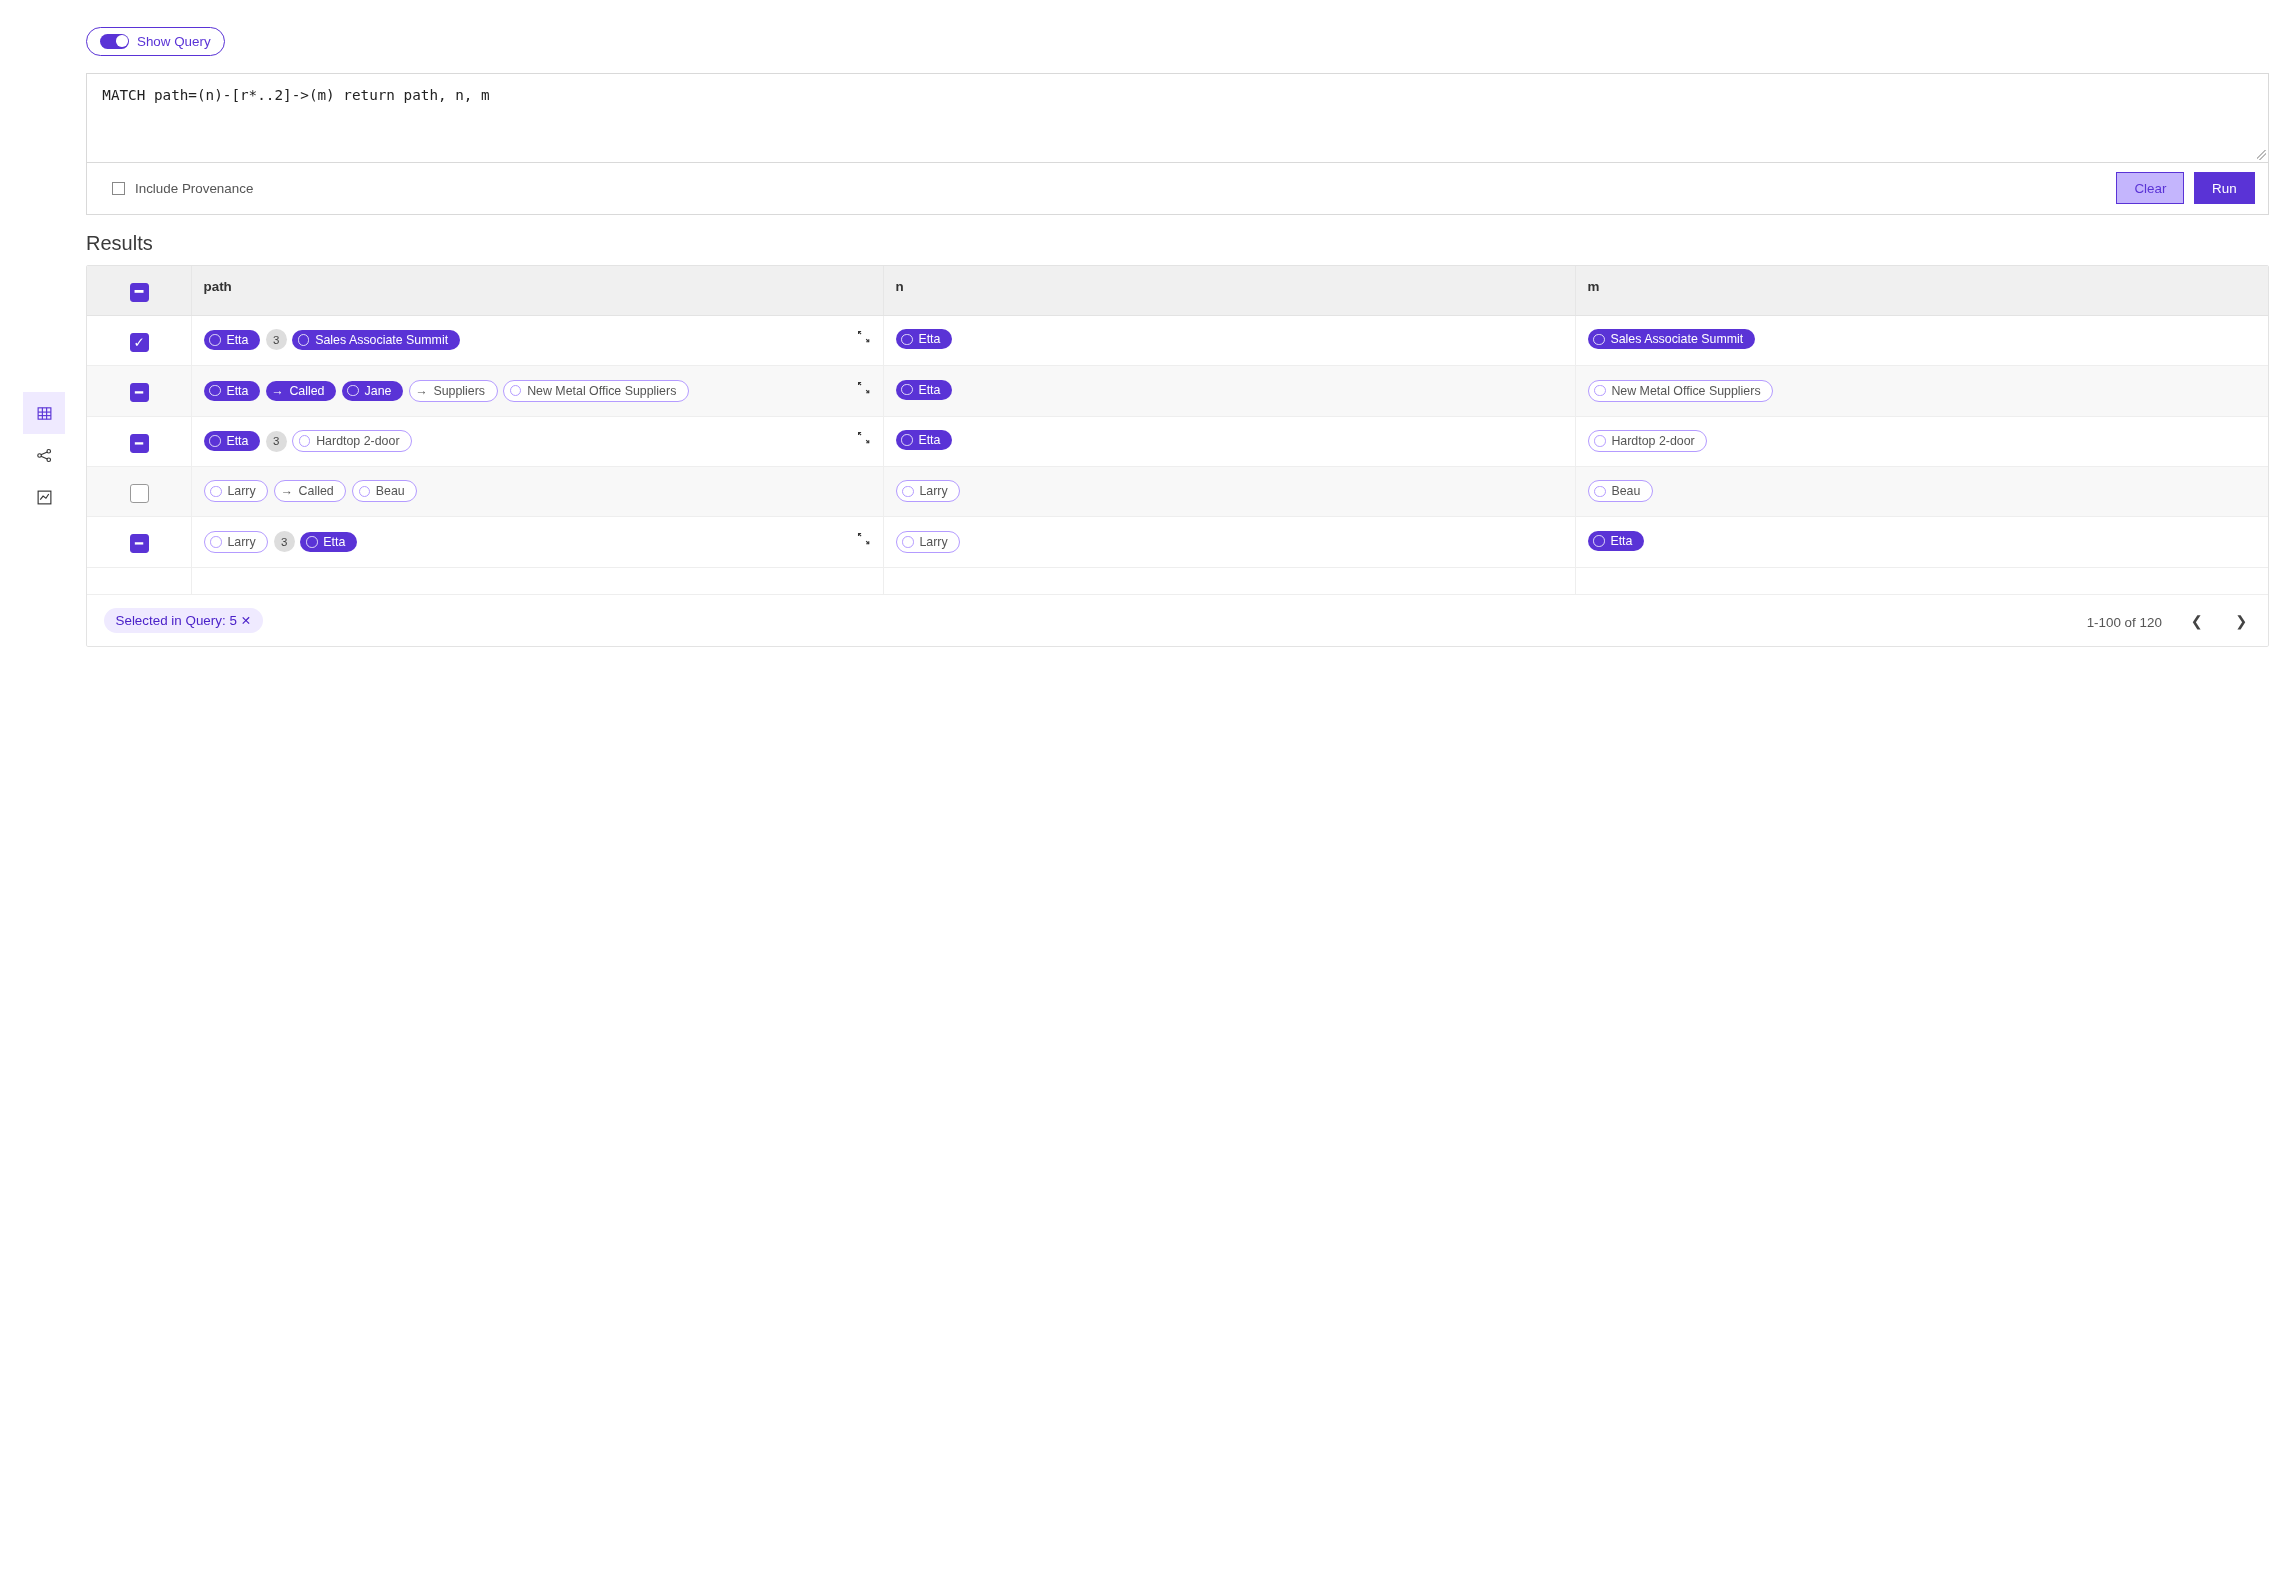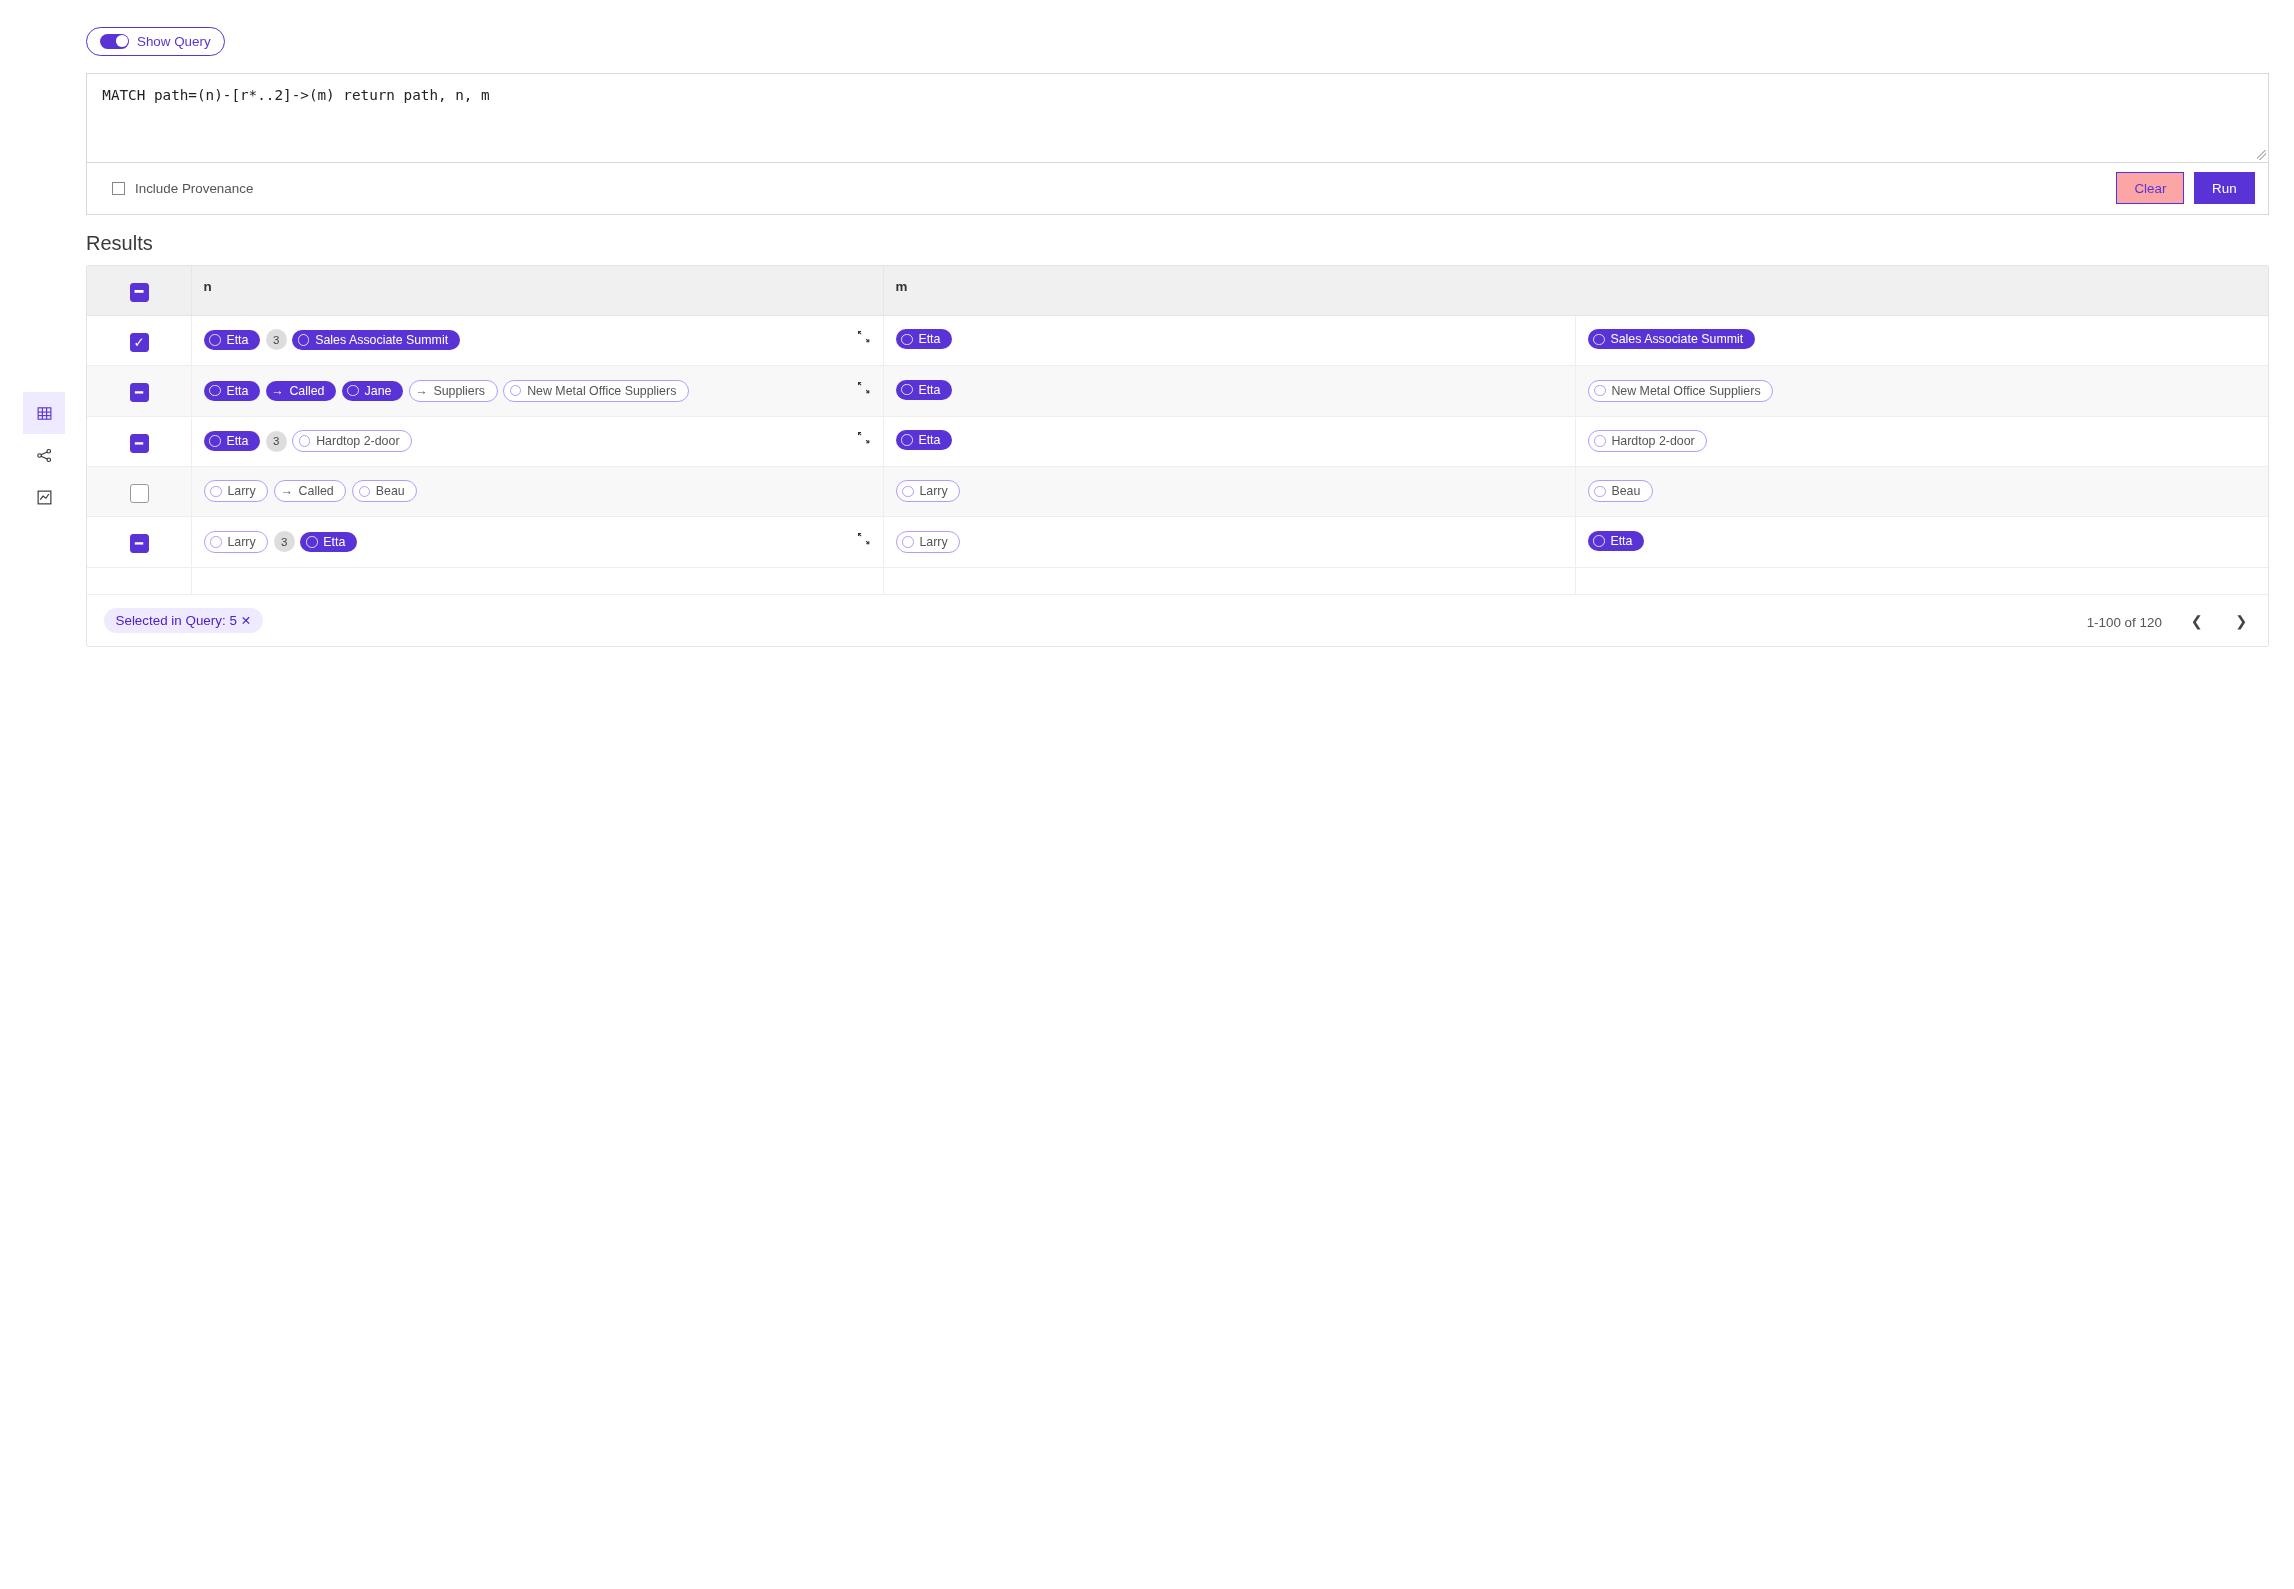--- a/index.html
+++ b/index.html
@@ -24,21 +24,21 @@
   .switch{width:29px;height:15.3px;border-radius:955px;background:var(--purple);position:relative}
   .switch::after{content:"";position:absolute;right:1.9px;top:1.9px;width:11.5px;height:11.5px;border-radius:50%;background:#fff}
   .query-box{border:1px solid var(--grey-border);margin-top:17px}
   .code{padding:13.4px 15.3px 38px;font-family:Consolas,monospace;font-size:14.3px;color:#222;position:relative;min-height:88px;resize:vertical;outline:none;border:none;background:#fff}
   .resize-mark{position:absolute;right:1.9px;bottom:1.9px;width:9.6px;height:9.6px;background:
     linear-gradient(135deg,transparent 40%,#bbb 40%,#bbb 50%,transparent 50%,transparent 60%,#bbb 60%,#bbb 70%,transparent 70%)}
   .q-footer{display:flex;justify-content:space-between;align-items:center;border-top:1px solid var(--grey-border);padding:9.6px 13.4px 9.6px 25px}
   .chk{display:flex;align-items:center;gap:9.6px;color:#555;font-size:13.4px}
   .chk-box{width:13.4px;height:13.4px;border:1.4px solid #888}
   .btns{display:flex;gap:9.6px}
-  .btn{padding:7.6px 17px;font-size:13.4px;border-radius:0;border:1px solid var(--purple);background:#fca5a5;color:var(--purple);cursor:pointer}
+  .btn{padding:7.6px 17px;font-size:13.4px;border-radius:0;border:1px solid var(--purple);background:#c4b5fd;color:var(--purple);cursor:pointer}
   .btn.primary{background:var(--purple);color:#fff}
   
   .side{position:absolute;left:23px;top:392px;display:flex;flex-direction:column;gap:0}
   .tab{width:42px;height:42px;display:flex;align-items:center;justify-content:center;cursor:pointer;color:#333;position:relative}
   .tab.active{background:var(--purple-light)}
   .tab svg{width:17px;height:17px;stroke:#333;fill:none;stroke-width:1.6}
   .tab.active svg{stroke:var(--purple);fill:none}
   
   .table{border:1px solid #e3e3e3;border-radius:1.9px;overflow:hidden}
   .thead,.trow{display:grid;grid-template-columns:105px 1fr 1fr 1fr;align-items:stretch}
@@ -133,20 +133,21 @@
     </div>
   </div>
 
   <div class="table">
     <div class="thead">
       <div class="th chk-cell">
         <div id="hdr-cbx" class="cbx indet">
             <span class="mark">━</span>
           </div>
       </div>
+      <div class="th">path</div>
       <div class="th">n</div>
       <div class="th">m</div>
     </div>
     <div id="tbody">
         <div class="trow">
           <div class="td chk-cell">
             <div class="cbx checked">
               <span class="mark">✓</span>
             </div>
           </div>

